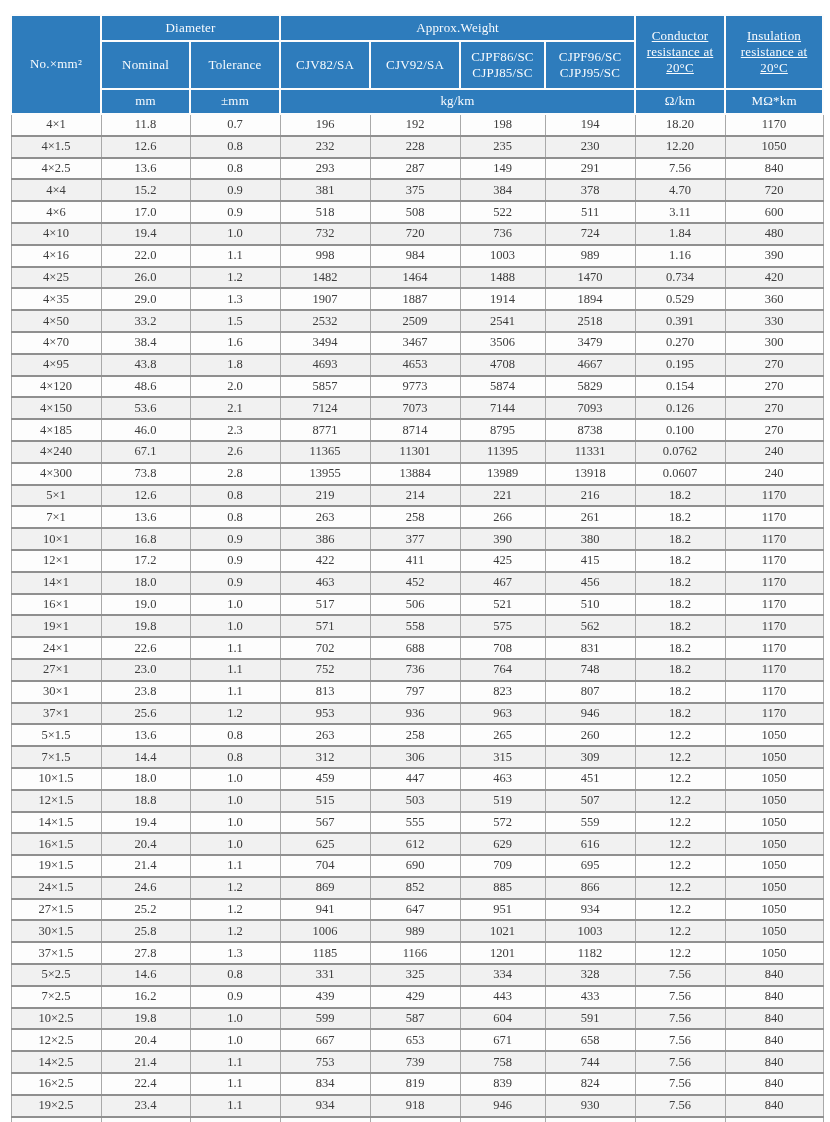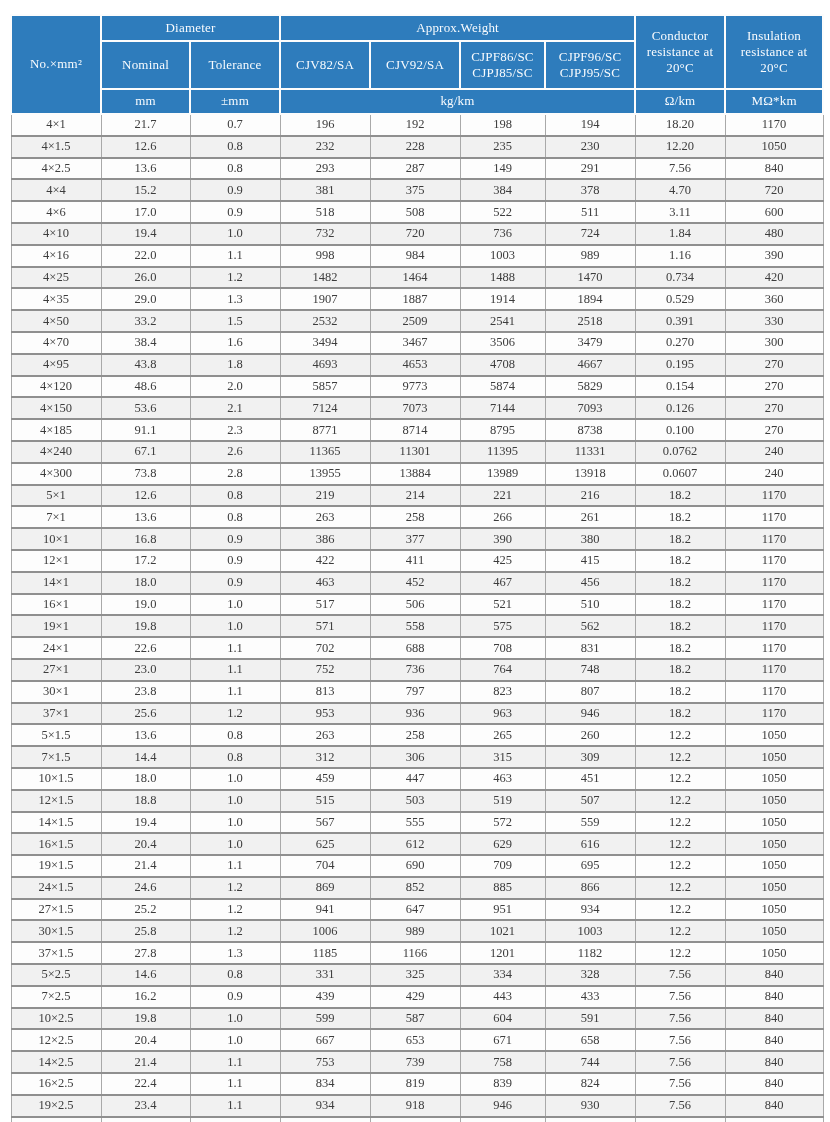--- a/index.html
+++ b/index.html
@@ -24,21 +24,21 @@
     background:var(--header-bg);
     color:var(--header-text);
     border:2px solid #fcfcfc;
     text-align:center;vertical-align:middle;
     font-size:13px;line-height:1.25;
     letter-spacing:.2px;
   }
   thead tr.h1 td{height:24px;}
   thead tr.h2 td{height:46px;}
   thead tr.h3 td{height:23px;}
-  thead td .pad{padding:1px 2px;}
+  thead td .pad{padding:1px 2px;text-decoration:underline;}
   tbody td{
     height:19.8px;
     text-align:center;vertical-align:middle;
     font-size:12.5px;color:var(--body-text);
     border-left:1px solid var(--grid-v);
     border-right:1px solid var(--grid-v);
     border-top:2px solid var(--grid-h);
     overflow:hidden;white-space:nowrap;
   }
   tbody tr:last-child td{border-bottom:2px solid var(--grid-h);}
@@ -91,21 +91,21 @@
         <td>mm</td>
         <td>±mm</td>
         <td colspan="4">kg/km</td>
         <td>Ω/km</td>
         <td>MΩ*km</td>
       </tr>
     </thead>
     <tbody>
         <tr>
           <td>4×1</td>
-          <td>21.7</td>
+          <td>11.8</td>
           <td>0.7</td>
           <td>196</td>
           <td>192</td>
           <td>198</td>
           <td>194</td>
           <td>18.20</td>
           <td>1170</td>
         </tr>
         <tr>
           <td>4×1.5</td>
@@ -245,21 +245,21 @@
           <td>2.1</td>
           <td>7124</td>
           <td>7073</td>
           <td>7144</td>
           <td>7093</td>
           <td>0.126</td>
           <td>270</td>
         </tr>
         <tr>
           <td>4×185</td>
-          <td>91.1</td>
+          <td>46.0</td>
           <td>2.3</td>
           <td>8771</td>
           <td>8714</td>
           <td>8795</td>
           <td>8738</td>
           <td>0.100</td>
           <td>270</td>
         </tr>
         <tr>
           <td>4×240</td>

